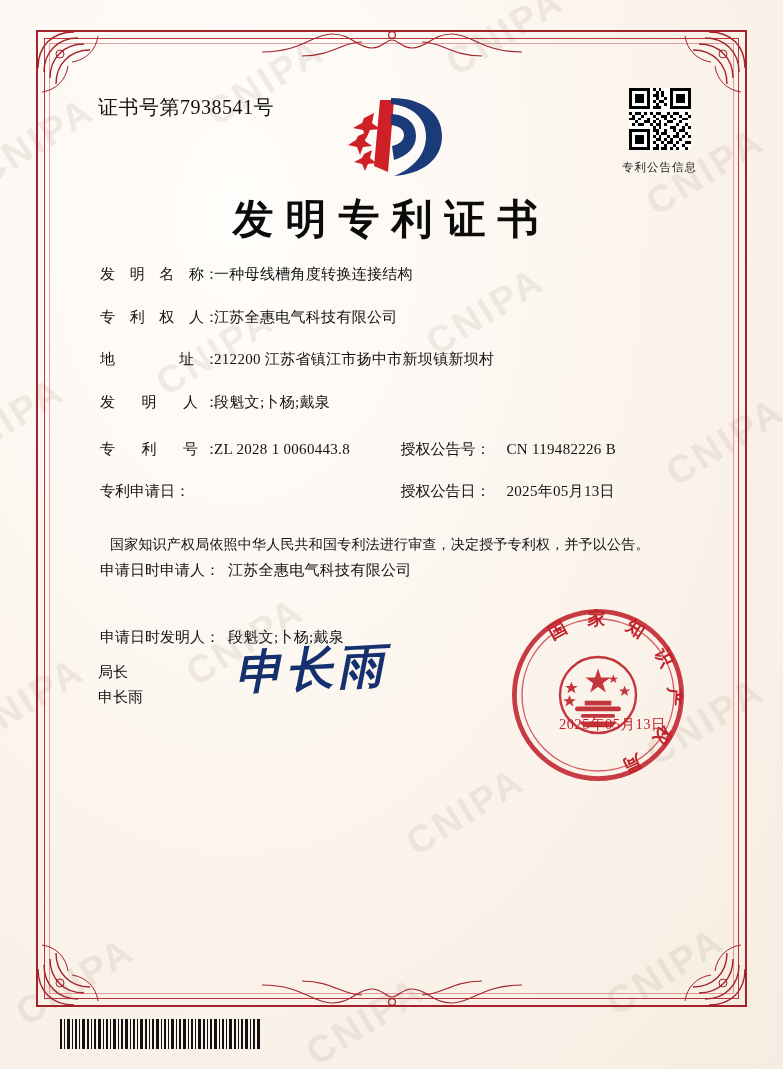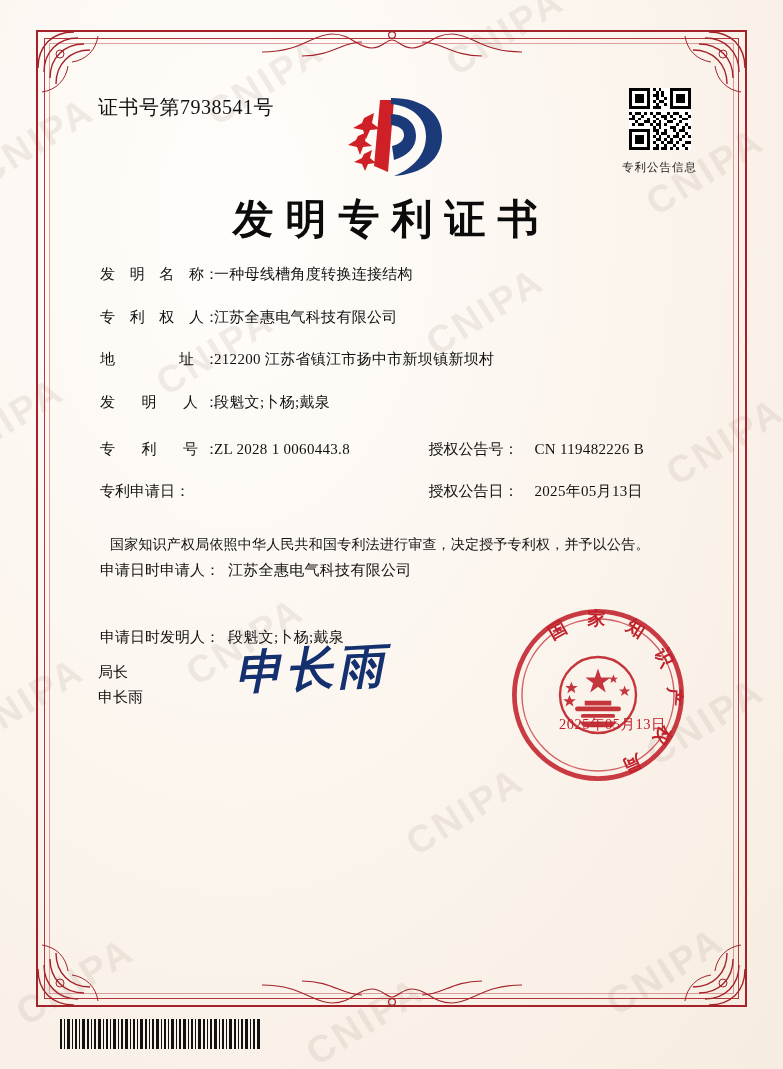--- a/index.html
+++ b/index.html
@@ -83,21 +83,21 @@
     width:104px;flex:0 0 104px;
     letter-spacing:0px;color:#111;
     display:flex;justify-content:space-between;
   }
   .lbl span{display:inline-block;}
   .colon{width:10px;flex:0 0 10px;text-align:left;}
   .val{flex:1;color:#111;letter-spacing:.3px;}
   .row2{display:flex;align-items:baseline;margin-bottom:23.5px;}
   .half{display:flex;align-items:baseline;width:50%;}
   .half .lbl{width:104px;flex:0 0 104px;}
-  .half2 .lbl{width:auto;flex:0 0 auto;margin-right:8px;margin-left:28px;}
+  .half2 .lbl{width:auto;flex:0 0 auto;margin-right:8px;}
 
   .statement{
     position:absolute;left:22px;right:14px;top:470px;
     font-size:14px;line-height:30px;color:#111;letter-spacing:.2px;
   }
   .statement p{margin:0;}
   .stmt1{text-indent:28px;}
 
   
   .sig-label{

